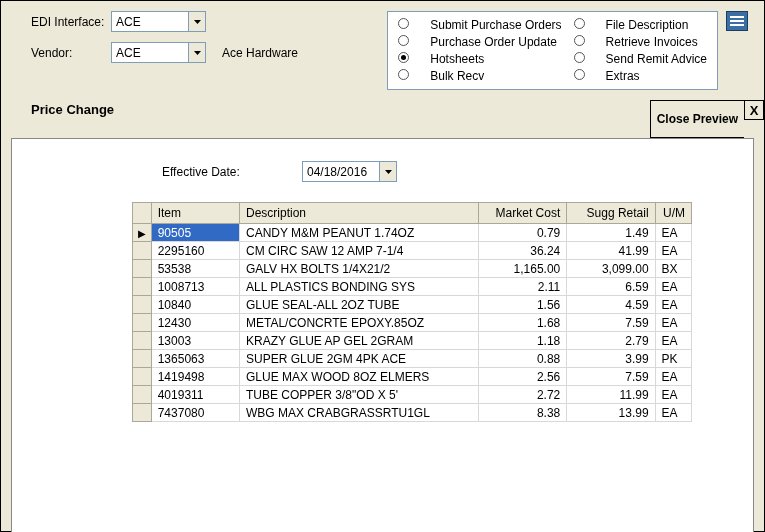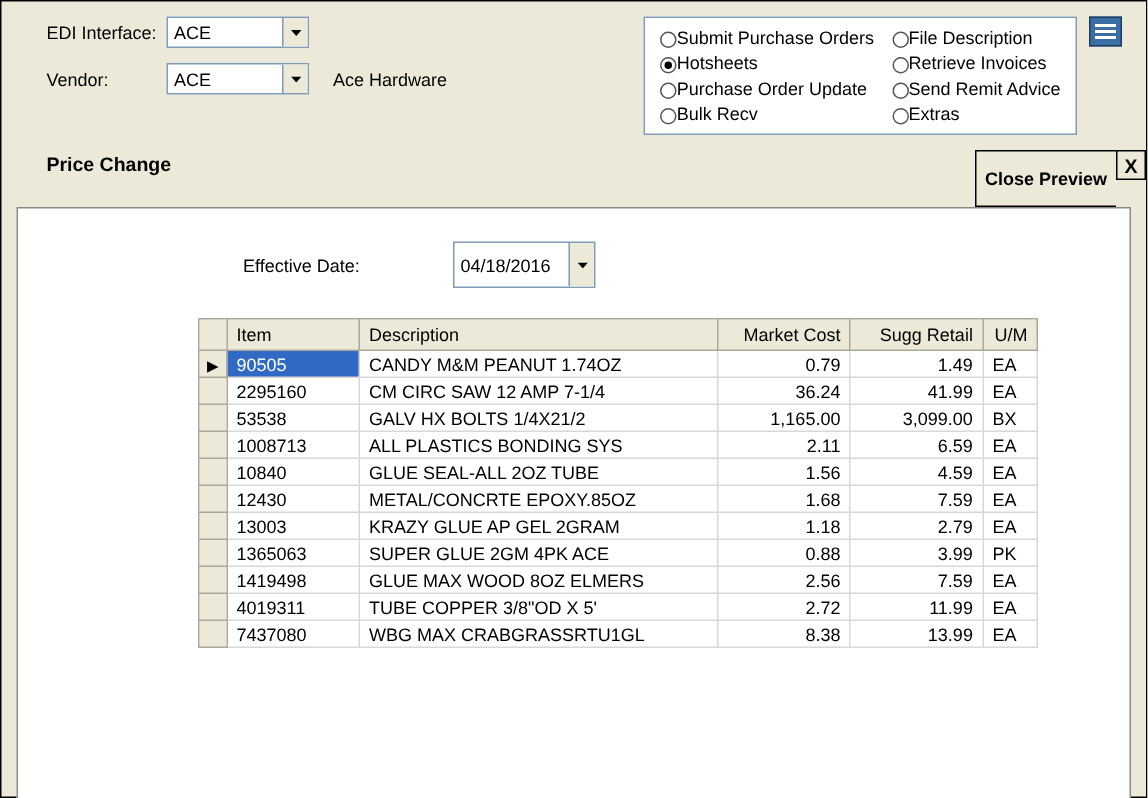--- a/index.html
+++ b/index.html
@@ -70,22 +70,22 @@
     display: flex;
     gap: 12px;
   }
   .radio-col {
     display: flex;
     flex-direction: column;
     gap: 3px;
   }
   .radio-item {
     display: flex;
-    align-items: flex-end;
-    gap: 0;
+    align-items: flex-start;
+    gap: 21px;
     white-space: nowrap;
   }
   .radio-dot {
     width: 11px;
     height: 11px;
     border: 1px solid #555;
     border-radius: 50%;
     display: flex;
     align-items: center;
     justify-content: center;
@@ -161,21 +161,21 @@
     display: flex;
     align-items: center;
     padding: 22px 0 20px 130px;
   }
   .eff-label { width: 140px; }
   .date-combo {
     display: inline-flex;
     align-items: center;
     background: #fff;
     border: 1px solid #7F9DB9;
-    height: 31px;
+    height: 21px;
     width: 95px;
   }
   .table-wrap {
     margin: 0 0 0 100px;
     width: 560px;
   }
   table {
     border-collapse: collapse;
     width: 100%;
     font-size: 12px;
@@ -251,26 +251,26 @@
       </div>
     </div>
 
     <div class="radio-panel">
       <div class="radio-col" id="radio-col-1">
           <div class="radio-item">
             <span class="radio-dot"></span>
             <span>Submit Purchase Orders</span>
           </div>
           <div class="radio-item">
+            <span class="radio-dot"></span>
+            <span>Purchase Order Update</span>
+          </div>
+          <div class="radio-item">
             <span class="radio-dot selected"></span>
             <span>Hotsheets</span>
-          </div>
-          <div class="radio-item">
-            <span class="radio-dot"></span>
-            <span>Purchase Order Update</span>
           </div>
           <div class="radio-item">
             <span class="radio-dot"></span>
             <span>Bulk Recv</span>
           </div>
         </div>
       <div class="radio-col" id="radio-col-2">
           <div class="radio-item">
             <span class="radio-dot"></span>
             <span>File Description</span>

